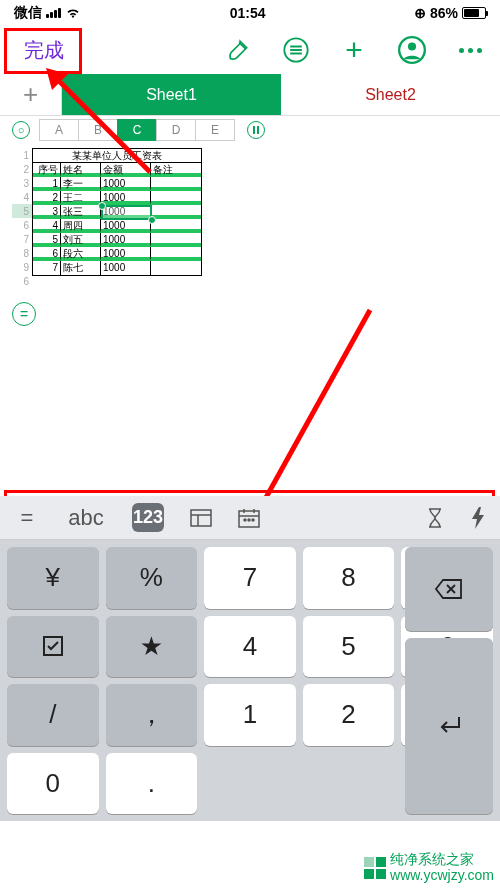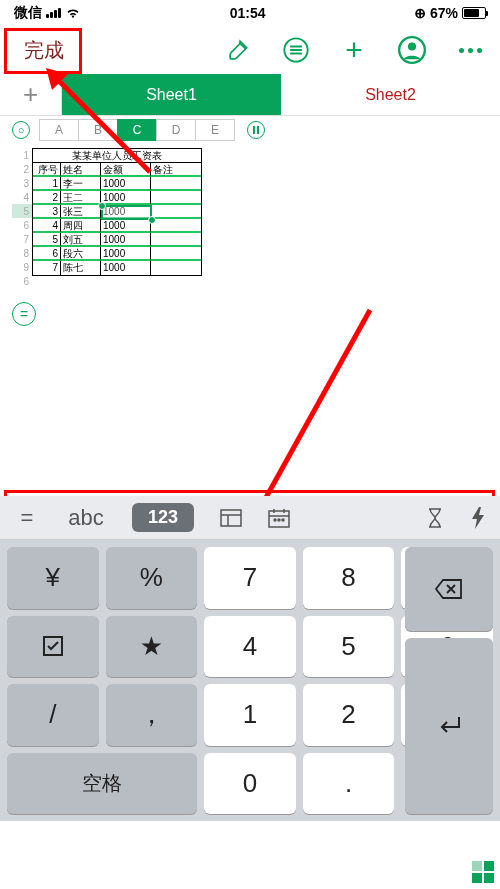--- a/index.html
+++ b/index.html
@@ -7,21 +7,21 @@
 .status-bar{height:26px;display:flex;align-items:center;justify-content:space-between;padding:0 14px;font-size:14px;font-weight:600}
 .status-left,.status-right{display:flex;align-items:center;gap:4px}
 .signal{display:flex;gap:1px;align-items:flex-end}
 .signal span{width:3px;background:#000;border-radius:1px}
 .signal span:nth-child(1){height:4px}.signal span:nth-child(2){height:6px}.signal span:nth-child(3){height:8px}.signal span:nth-child(4){height:10px}
 .wifi{width:16px;height:12px}
 .battery{width:24px;height:12px;border:1px solid #000;border-radius:2px;position:relative}
 .battery::after{content:"";position:absolute;right:-3px;top:3px;width:2px;height:5px;background:#000;border-radius:0 1px 1px 0}
 .battery-fill{position:absolute;left:1px;top:1px;bottom:1px;width:67%;background:#000;border-radius:1px}
 .toolbar{height:48px;display:flex;align-items:center;justify-content:space-between;padding:0 16px}
-.done-btn{color:#7f1d1d;font-size:20px;font-weight:500;padding:16px 8px}
+.done-btn{color:#6d28d9;font-size:20px;font-weight:500;padding:16px 8px}
 .tb-icons{display:flex;align-items:center;gap:30px}
 .tb-icons>*{width:28px;height:28px;display:flex;align-items:center;justify-content:center}
 .tb-plus{font-size:30px;color:#07a35a;font-weight:300}
 .dots{display:flex;gap:4px}.dots span{width:5px;height:5px;border-radius:50%;background:#07a35a}
 .highlight-box{position:absolute;border:3px solid red}
 .hl-done{left:4px;top:28px;width:78px;height:46px}
 .hl-kb{left:4px;top:490px;width:491px;height:330px}
 .tabs{height:42px;display:flex;align-items:stretch;border-bottom:1px solid #ddd}
 .tab-add{width:62px;display:flex;align-items:center;justify-content:center;font-size:26px;color:#888;font-weight:300;border-right:1px solid #ddd}
 .tab{flex:1;display:flex;align-items:center;justify-content:center;font-size:16px}
@@ -33,33 +33,33 @@
 .col-cell.sel{background:#07a35a;color:#fff;border-color:#07a35a}
 .pause{border:1.5px solid #07a35a;width:18px;height:18px;border-radius:50%;margin-left:12px;display:flex;align-items:center;justify-content:center}
 .pause::before{content:"";width:2px;height:8px;background:#07a35a;box-shadow:4px 0 #07a35a;margin-left:-4px}
 .sheet{display:flex;padding-left:12px;margin-top:4px}
 .rownums{width:20px;font-size:10px;color:#aaa}
 .rownums div{height:14px;display:flex;align-items:center;justify-content:flex-end;padding-right:3px}
 .rownums div.sel{background:#cfe9dc}
 .grid{border:1px solid #000}
 .grid-title{height:14px;border-bottom:1px solid #000;font-size:10px;text-align:center;line-height:14px}
 .grid-row{display:flex;height:14px}
-.grid-row>div{border-right:1px solid #000;border-bottom:2px solid #22c55e;font-size:10px;line-height:13px;padding:0 2px}
+.grid-row>div{border-right:1px solid #000;border-bottom:4px solid #22c55e;font-size:10px;line-height:13px;padding:0 2px}
 .grid-row>div:last-child{border-right:none}
 .c0{width:28px;text-align:right}.c1{width:40px}.c2{width:50px;text-align:left}.c3{width:50px}
 .grid-row.last>div{border-bottom:none}
 .sel-cell{position:absolute;border:2px solid #07a35a;background:rgba(255,255,255,0.3)}
 .sel-dot{position:absolute;width:8px;height:8px;background:#07a35a;border:1px solid #fff;border-radius:50%}
 .eq-btn{width:24px;height:24px;border:1.5px solid #07a35a;border-radius:50%;color:#07a35a;display:flex;align-items:center;justify-content:center;margin:14px 0 0 12px;font-size:14px}
 .arrow{position:absolute;pointer-events:none}
 .arrow-line{stroke:red;stroke-width:5;fill:none}
 .arrow-head{fill:red}
 .kb-bar{position:absolute;left:0;right:0;top:496px;height:44px;background:#e9ebee;display:flex;align-items:center;padding:0 14px;gap:26px;border-bottom:1px solid #ccc}
 .kb-bar>*{display:flex;align-items:center;justify-content:center;color:#555;font-size:18px}
-.kb-123{background:#6b6f76;color:#fff;padding:4px 16px;border-radius:6px;font-weight:600}
+.kb-123{background:#6b6f76;color:#fff;padding:4px 1px;border-radius:6px;font-weight:600}
 .kb-eq{font-size:22px;width:26px}
 .kb-abc{font-size:22px;width:40px}
 .kb-spacer{flex:1}
 .keyboard{position:absolute;left:0;right:0;top:540px;bottom:68px;background:#d1d4d9;display:grid;grid-template-columns:repeat(5,1fr);grid-template-rows:repeat(4,1fr);gap:7px;padding:7px}
 .key{background:#fff;border-radius:6px;display:flex;align-items:center;justify-content:center;font-size:26px;color:#222;box-shadow:0 1px 0 #999}
 .key.gray{background:#b8bcc3}
 .key.tall{grid-row:span 2}
 .watermark{position:absolute;right:6px;bottom:6px;display:flex;align-items:center;gap:4px;font-size:14px;color:#07a35a}
 .wm-sq{display:grid;grid-template-columns:10px 10px;grid-template-rows:10px 10px;gap:2px}
 .wm-sq span{background:#07a35a}
@@ -77,21 +77,21 @@
         <span></span>
         <span></span>
       </div>
     <svg class="wifi" viewBox="0 0 20 14">
         <path d="M10 13c.8 0 1.5-.7 1.5-1.5S10.8 10 10 10s-1.5.7-1.5 1.5S9.2 13 10 13zm-4-4.5l1.5 1.5c1.4-1.4 3.6-1.4 5 0L14 8.5c-2.2-2.2-5.8-2.2-8 0zM3 5.5L4.5 7c3-3 8-3 11 0L17 5.5C13.1 1.6 6.9 1.6 3 5.5z" fill="#000"></path>
       </svg>
   </div>
   <span>01:54</span>
   <div class="status-right">
     <span>⊕</span>
-    <span>67%</span>
+    <span>86%</span>
     <div class="battery">
         <div class="battery-fill"></div>
       </div>
   </div>
 </div>
 
 <div class="toolbar">
   <span class="done-btn">完成</span>
   <div class="tb-icons">
     <span>
@@ -272,21 +272,20 @@
   <div class="key">4</div>
   <div class="key">5</div>
   <div class="key">6</div>
 
   <div class="key gray">/</div>
   <div class="key gray">，</div>
   <div class="key">1</div>
   <div class="key">2</div>
   <div class="key">3</div>
 
-  <div class="key gray" style="font-size:20px;grid-column:span 2">空格</div>
   <div class="key">0</div>
   <div class="key">.</div>
   <div class="key gray" style="visibility:hidden"></div>
 </div>
 
 <div style="position:absolute;right:7px;top:547px;bottom:75px;width:88px;display:flex;flex-direction:column;gap:7px">
   <div class="key gray" style="flex:1">
       <svg width="30" height="22" viewBox="0 0 30 22" fill="none" stroke="#222" stroke-width="1.8">
         <path d="M9 2L2 11l7 9h18V2H9z"></path>
         <path d="M13 7l8 8M21 7l-8 8"></path>
@@ -300,13 +299,15 @@
     </div>
 </div>
 
 <div class="watermark">
   <div class="wm-sq">
       <span></span>
       <span></span>
       <span></span>
       <span></span>
     </div>
+  <div style="white-space:pre-line;line-height:1.1">纯净系统之家
+www.ycwjzy.com</div>
 </div>
 
 </body></html>

